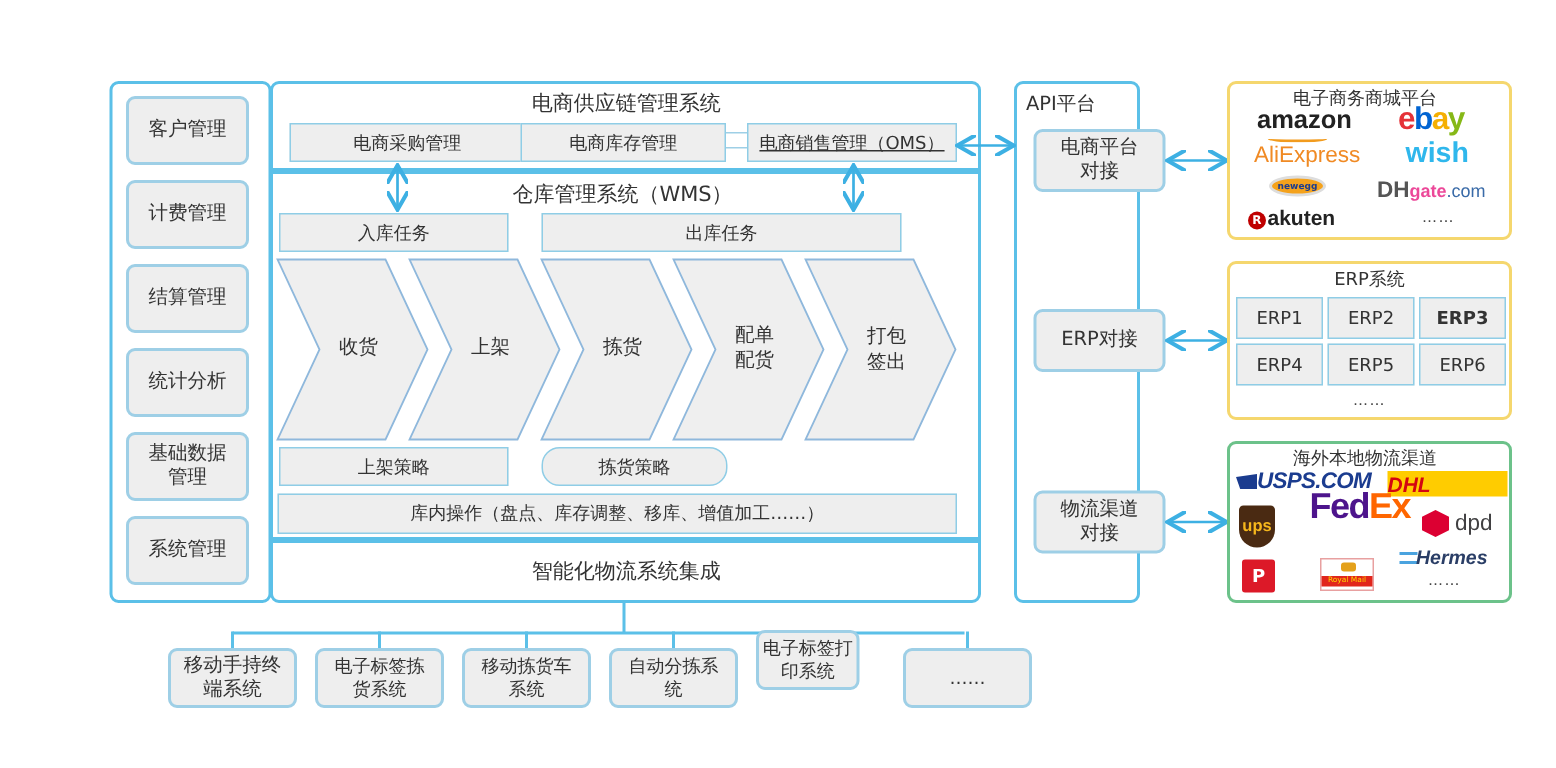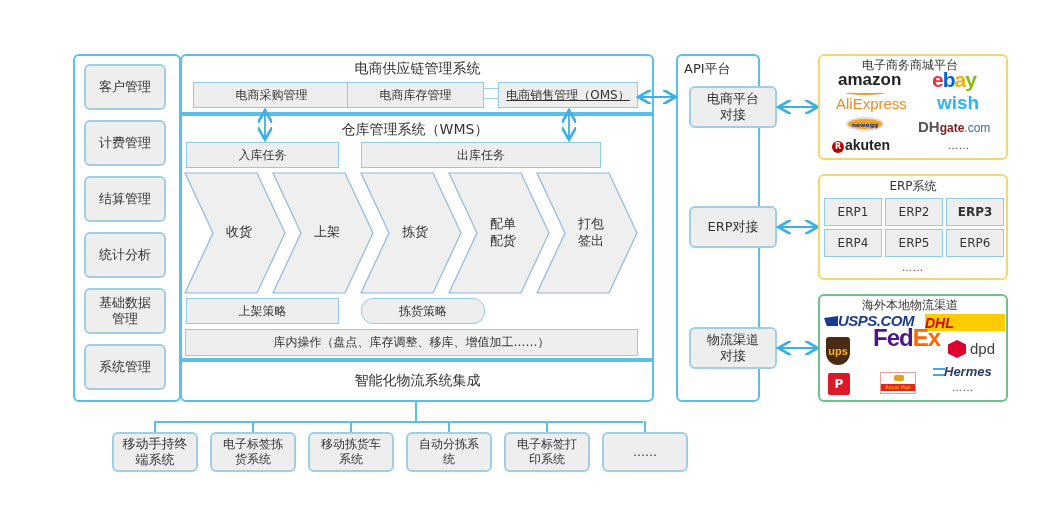--- a/index.html
+++ b/index.html
@@ -83,21 +83,21 @@
   </div>
 <div id="sub-items">
     <div class="gbox rbox" style="left: 112px; top: 432px; width: 86px; height: 40px; white-space: pre-line; font-size: 13px;">移动手持终
 端系统</div>
     <div class="gbox rbox" style="left: 210px; top: 432px; width: 86px; height: 40px; white-space: pre-line; font-size: 12px;">电子标签拣
 货系统</div>
     <div class="gbox rbox" style="left: 308px; top: 432px; width: 86px; height: 40px; white-space: pre-line; font-size: 12px;">移动拣货车
 系统</div>
     <div class="gbox rbox" style="left: 406px; top: 432px; width: 86px; height: 40px; white-space: pre-line; font-size: 12px;">自动分拣系
 统</div>
-    <div class="gbox rbox" style="left: 504px; top: 432px; width: 86px; height: 40px; white-space: pre-line; font-size: 12px;">电子标签打
+    <div class="gbox rbox" style="left: 504px; top: 420px; width: 69px; height: 40px; white-space: pre-line; font-size: 12px;">电子标签打
 印系统</div>
     <div class="gbox rbox" style="left: 602px; top: 432px; width: 86px; height: 40px; white-space: pre-line; font-size: 12px;">……</div>
   </div>
 
 <div class="frame" style="left:676px;top:54px;width:84px;height:348px;"></div>
 <div class="lbl" style="left:684px;top:60px;width:60px;text-align:left;font-size:13px;">API平台</div>
 <div class="gbox rbox" style="left:689px;top:86px;width:88px;height:42px;white-space:pre-line;font-size:13px;">电商平台
 对接</div>
 <div class="gbox rbox" style="left:689px;top:206px;width:88px;height:42px;font-size:13px;">ERP对接</div>
 <div class="gbox rbox" style="left:689px;top:327px;width:88px;height:42px;white-space:pre-line;font-size:13px;">物流渠道
@@ -120,21 +120,21 @@
 <div class="frame" style="left:818px;top:54px;width:190px;height:106px;border-color:#f5d76e;"></div>
 <div class="lbl" style="left:845px;top:57px;width:130px;font-size:12px;">电子商务商城平台</div>
 <div class="logo" style="left:838px;top:70px;font-size:17px;color:#222;">amazon</div>
 <div class="abs" style="left:845px;top:90px;width:40px;height:5px;border-bottom:2px solid #f29b1d;border-radius:0 0 50% 50%;"></div>
 <div class="logo" style="left:932px;top:68px;font-size:21px;letter-spacing:-1px;">
   <span style="color:#e53238">e</span><span style="color:#0064d2">b</span><span style="color:#f5af02">a</span><span style="color:#86b817">y</span>
 </div>
 <div class="logo" style="left:836px;top:95px;font-size:15px;color:#f08a24;font-weight:normal;">AliExpress</div>
 <div class="logo" style="left:937px;top:92px;font-size:19px;color:#2fb7ec;">wish</div>
 <div class="abs" style="left:846px;top:117px;width:38px;height:14px;border-radius:50%;background:#f4a21c;border:2px solid #ddd;display:flex;align-items:center;justify-content:center;font-size:6px;color:#1b3c8f;font-weight:bold;">newegg</div>
-<div class="logo" style="left:918px;top:118px;font-size:15px;color:#555;">DH<span style="color:#7f1d1d;font-size:12px;">gate</span><span style="color:#3a6ba8;font-size:12px;font-weight:normal;">.com</span></div>
+<div class="logo" style="left:918px;top:118px;font-size:15px;color:#555;">DH<span style="color:#ec4899;font-size:12px;">gate</span><span style="color:#3a6ba8;font-size:12px;font-weight:normal;">.com</span></div>
 <div class="abs" style="left:832px;top:141px;width:12px;height:12px;border-radius:50%;background:#bf0000;color:#fff;font-size:8px;text-align:center;line-height:12px;font-weight:bold;">R</div>
 <div class="logo" style="left:845px;top:137px;font-size:14px;color:#222;">akuten</div>
 <div class="dots" style="left:948px;top:140px;">……</div>
 
 <div class="frame" style="left:818px;top:174px;width:190px;height:106px;border-color:#f5d76e;"></div>
 <div class="lbl" style="left:873px;top:178px;width:80px;font-size:12px;">ERP系统</div>
 <div id="erp-grid">
     <div class="gbox" style="left: 824px; top: 198px; width: 58px; height: 28px; font-size: 12px; border-color: rgb(143, 205, 230);">ERP1</div>
     <div class="gbox" style="left: 885px; top: 198px; width: 58px; height: 28px; font-size: 12px; border-color: rgb(143, 205, 230);">ERP2</div>
     <div class="gbox" style="left: 946px; top: 198px; width: 58px; height: 28px; font-size: 12px; border-color: rgb(143, 205, 230); font-weight: bold;">ERP3</div>

